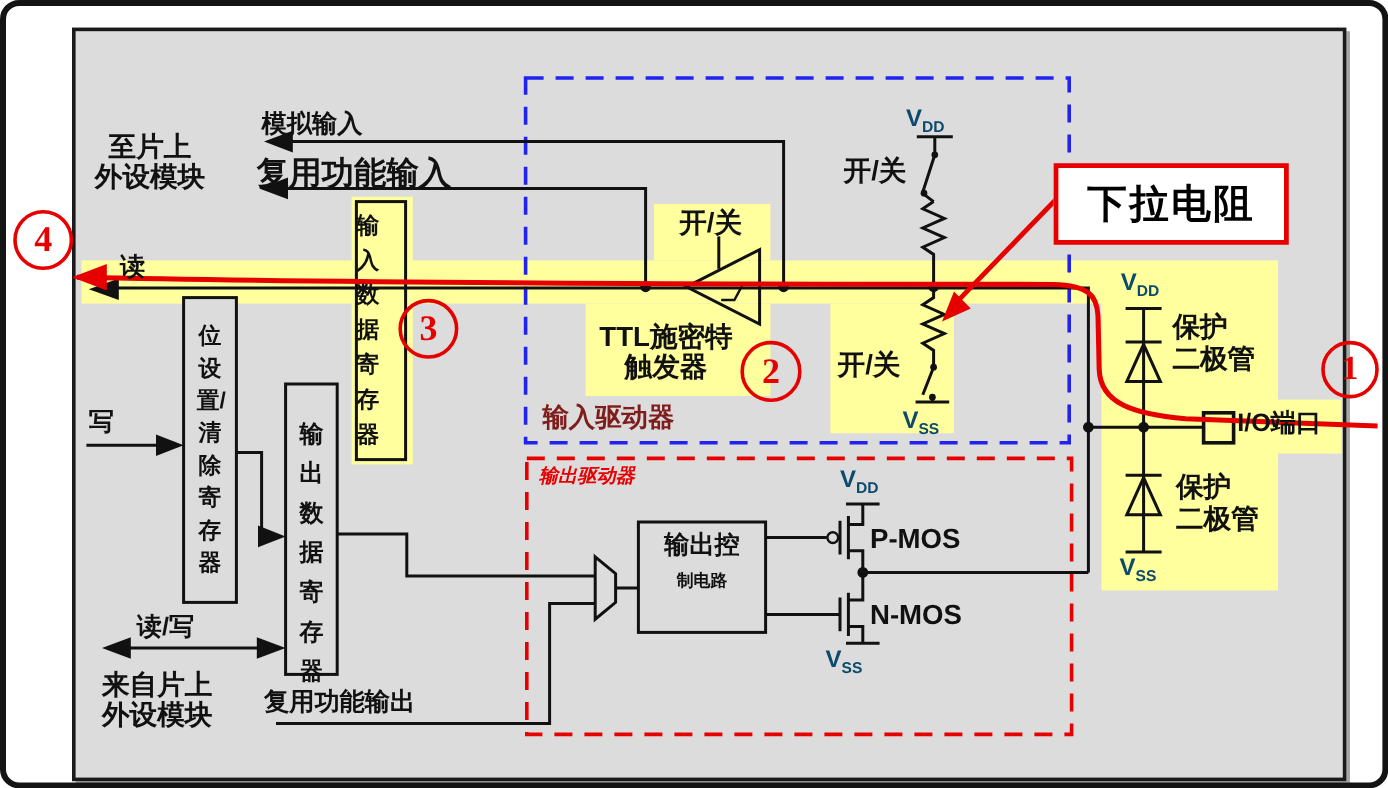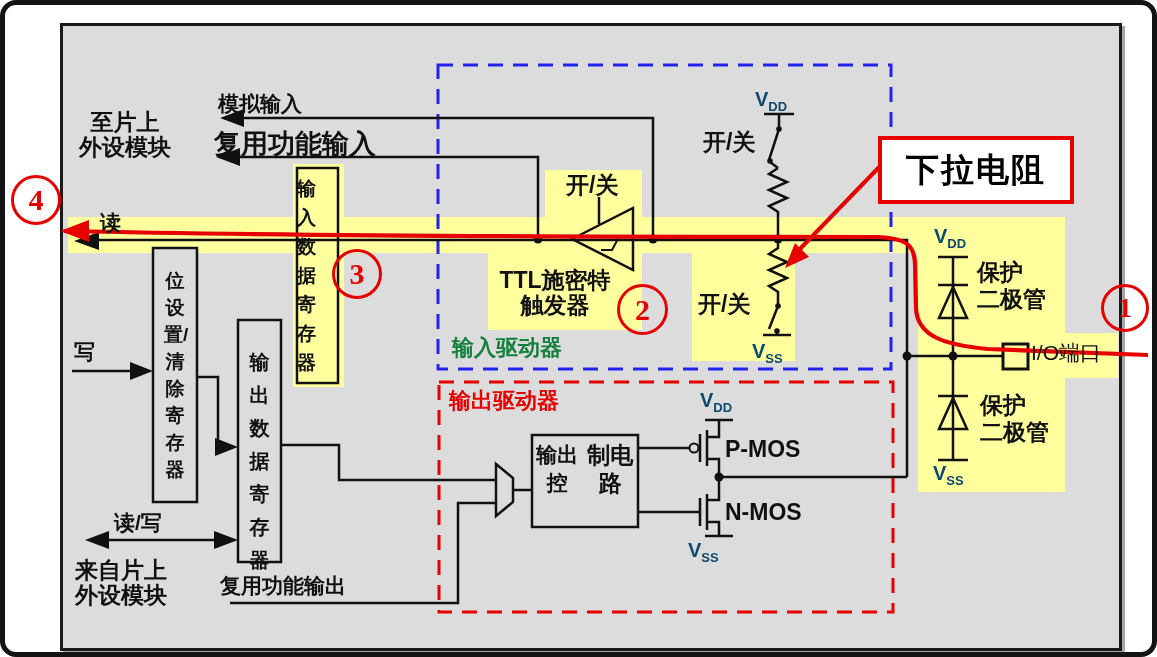--- a/index.html
+++ b/index.html
@@ -14,21 +14,21 @@
   .vreg{position:absolute;display:flex;align-items:center;justify-content:center;z-index:20;}
   .vreg>span{display:block;word-break:break-all;text-align:center;font-weight:bold;color:#111;}
   .circ{position:absolute;border:3.5px solid #e60000;border-radius:50%;color:#e60000;
     font-family:"Liberation Serif","DejaVu Serif",serif;font-weight:bold;display:flex;
     align-items:center;justify-content:center;background:transparent;z-index:30;}
   .pdbox{position:absolute;left:878px;top:136px;width:188px;height:60px;background:#fff;
     border:4px solid #e60000;display:flex;align-items:center;justify-content:center;z-index:25;}
   .pdbox span{color:#000000;font-size:33px;font-weight:bold;letter-spacing:2px;}
   .vlab{position:absolute;font-weight:bold;font-size:20px;color:#0c4a6e;z-index:20;}
   .vlab sub{font-size:13px;font-weight:bold;}
-  .blue{color:#15803d;}
+  .blue{color:#7f1d1d;}
   .red{color:#e60000;}
 </style>
 </head>
 <body>
 
 <div id="stage">
   <div class="graybox"></div>
 
   <svg class="layer" width="1157" height="657" viewBox="0 0 1157 657">
 
@@ -115,50 +115,50 @@
 
   <div class="lbl" style="left:218px;top:92px;font-size:21px;">模拟输入</div>
   <div class="lbl" style="left:214px;top:130px;font-size:27px;">复用功能输入</div>
   <div class="lbl ctr" style="left:66px;top:110px;width:118px;">
     <span>至片上</span><br>
     <span>外设模块</span>
   </div>
   <div class="lbl" style="left:100px;top:211px;font-size:21px;">读</div>
   <div class="lbl" style="left:74px;top:340px;font-size:21px;">写</div>
   <div class="lbl" style="left:114px;top:511px;font-size:21px;">读/写</div>
-  <div class="lbl ctr" style="left:60px;top:558px;width:122px;">
+  <div class="lbl ctr" style="left:70px;top:558px;width:122px;">
     <span>来自片上</span><br>
     <span>外设模块</span>
   </div>
   <div class="lbl" style="left:220px;top:574px;font-size:21px;">复用功能输出</div>
 
   <div class="vreg" style="left:153px;top:248px;width:44px;height:254px;">
     <span style="width:22px;font-size:19px;line-height:27px;">位设置/清除寄存器</span>
   </div>
   <div class="vreg" style="left:238px;top:320px;width:43px;height:242px;">
     <span style="width:22px;font-size:20px;line-height:33px;margin-top:40px;">输出数据寄存器</span>
   </div>
   <div class="vreg" style="left:297px;top:168px;width:19px;height:215px;">
     <span style="width:21px;font-size:19px;line-height:29px;">输入数据寄存器</span>
   </div>
-  <div class="vreg" style="left:532px;top:435px;width:106px;height:68px;flex-direction:row;border-radius:15px;">
+  <div class="vreg" style="left:532px;top:435px;width:106px;height:68px;flex-direction:column;border-radius:15px;">
     <span style="font-size:21px;line-height:28px;">输出控</span>
-    <span style="font-size:23px;line-height:28px;">制电路</span>
+    <span style="font-size:14px;line-height:28px;">制电路</span>
   </div>
 
   <div class="lbl ctr" style="left:490px;top:268px;width:130px;line-height:25px;">
     <span>TTL施密特</span><br>
     <span>触发器</span>
   </div>
   <div class="lbl" style="left:566px;top:173px;">开/关</div>
   <div class="lbl" style="left:703px;top:130px;">开/关</div>
   <div class="lbl" style="left:698px;top:292px;">开/关</div>
 
   <div class="lbl blue" style="left:452px;top:336px;font-size:22px;">输入驱动器</div>
-  <div class="lbl red" style="left:449px;top:389px;font-size:22px;">输出驱动器</div>
+  <div class="lbl red" style="left:449px;top:389px;font-size:16px;font-style:italic;">输出驱动器</div>
 
   <div class="pdbox">
     <span>下拉电阻</span>
   </div>
 
   <div class="vlab" style="left:755px;top:88px;"><span>V</span><sub>DD</sub></div>
   <div class="vlab" style="left:752px;top:340px;"><span>V</span><sub>SS</sub></div>
   <div class="vlab" style="left:934px;top:225px;"><span>V</span><sub>DD</sub></div>
   <div class="vlab" style="left:933px;top:462px;"><span>V</span><sub>SS</sub></div>
   <div class="vlab" style="left:700px;top:389px;"><span>V</span><sub>DD</sub></div>
@@ -169,21 +169,21 @@
 
   <div class="lbl" style="left:977px;top:259px;line-height:27px;white-space:normal;width:90px;">
     <span>保护</span><br>
     <span>二极管</span>
   </div>
   <div class="lbl" style="left:980px;top:392px;line-height:27px;white-space:normal;width:90px;">
     <span>保护</span><br>
     <span>二极管</span>
   </div>
 
-  <div class="lbl" style="left:1031px;top:341px;font-size:21px;font-weight:400;">I/O端口</div>
+  <div class="lbl" style="left:1031px;top:341px;font-size:21px;font-weight:700;">I/O端口</div>
 
   <div class="circ" style="left:1101px;top:284px;width:42px;height:42px;font-size:28px;">1</div>
   <div class="circ" style="left:617px;top:284px;width:45px;height:45px;font-size:30px;">2</div>
   <div class="circ" style="left:332px;top:249px;width:44px;height:44px;font-size:30px;">3</div>
   <div class="circ" style="left:11px;top:175px;width:44px;height:44px;font-size:30px;">4</div>
 
   <div class="frame"></div>
 </div>
 
 </body></html>

